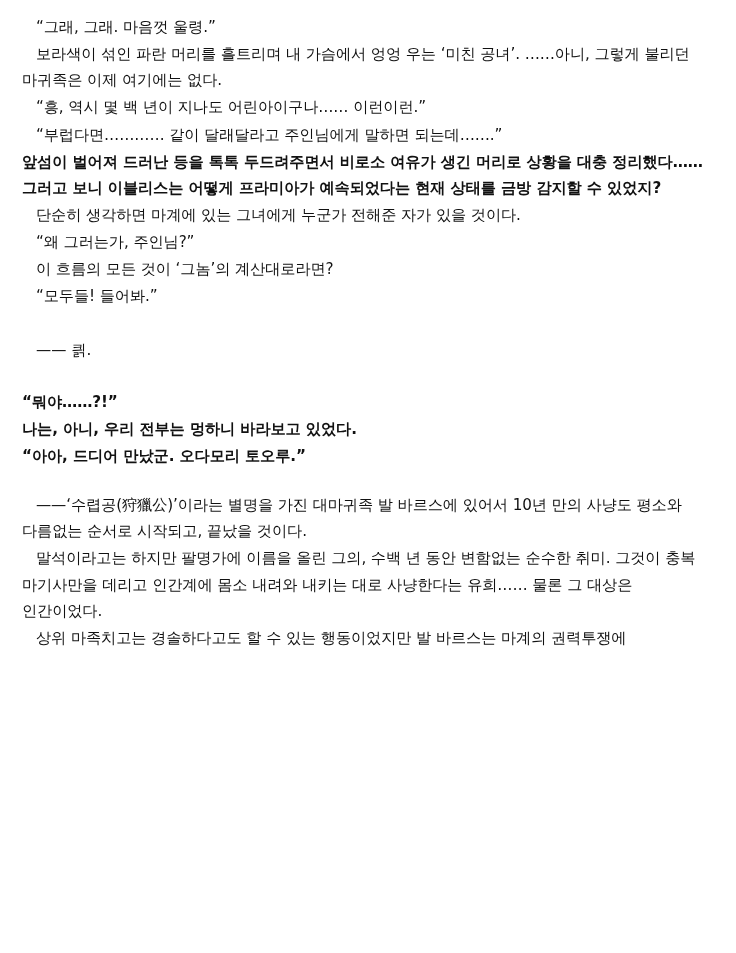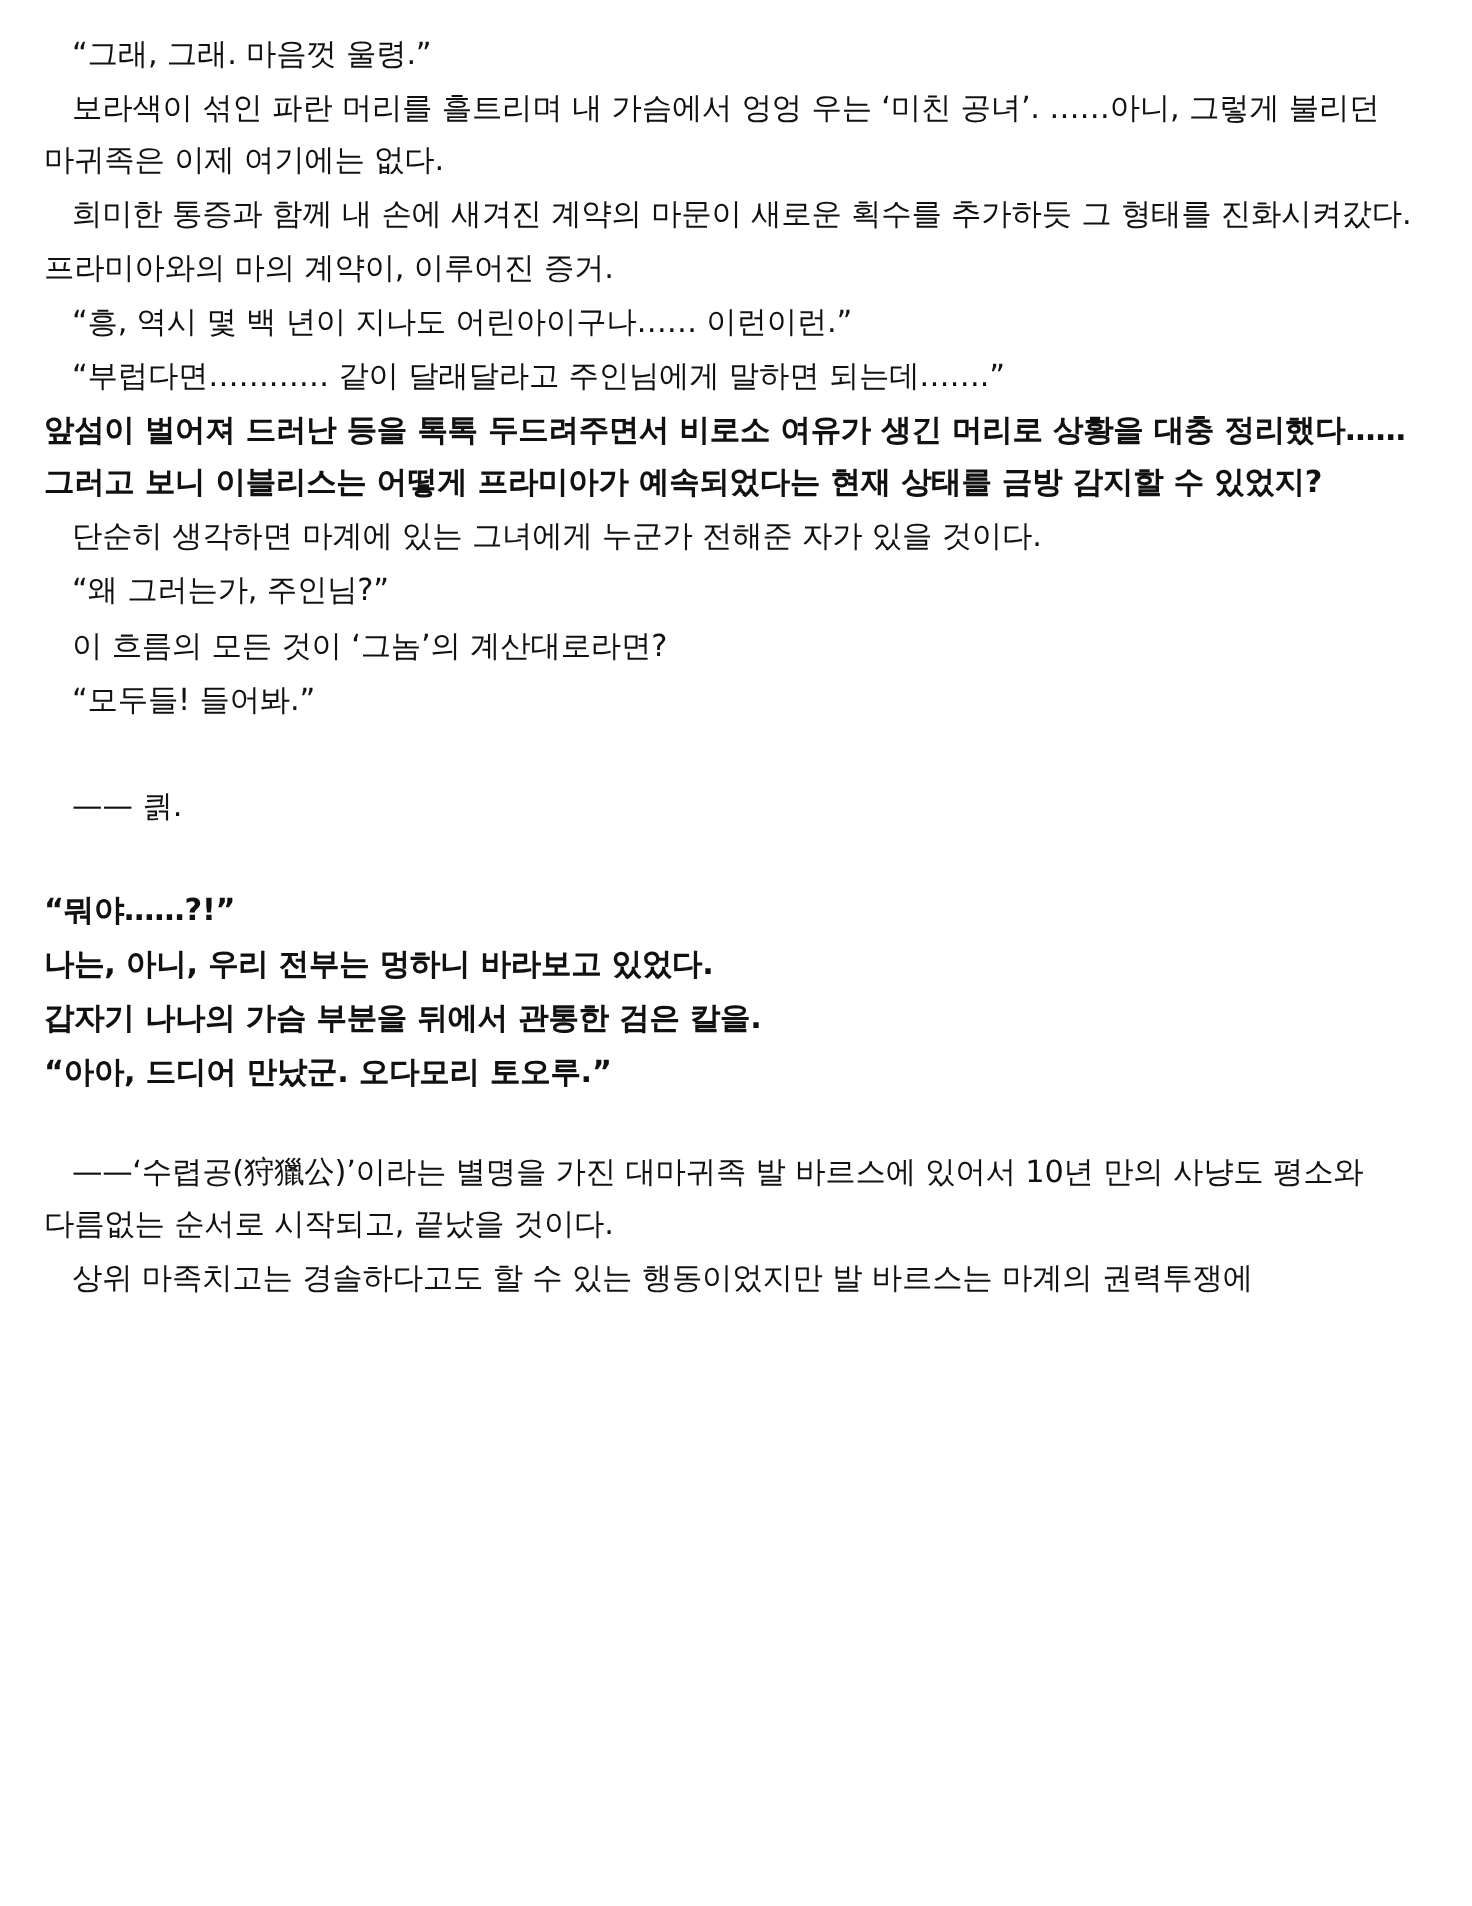--- a/index.html
+++ b/index.html
@@ -49,32 +49,31 @@
     text-indent: 14px;
   }
 </style>
 </head>
 <body>
 
 <div id="page">
   <div id="content">
       <p class="para indent">“그래, 그래. 마음껏 울령.”</p>
       <p class="para indent">보라색이 섞인 파란 머리를 흘트리며 내 가슴에서 엉엉 우는 ‘미친 공녀’. ……아니, 그렇게 불리던 마귀족은 이제 여기에는 없다.</p>
-      <p class="para indent">희미한 통증과 함께 내 손에 새겨진 계약의 마문이 새로운 획수를 추가하듯 그 형태를 진화시켜갔다. 프라미아와의 마의 계약이, 이루어진 증거.</p>
       <p class="para indent">“흥, 역시 몇 백 년이 지나도 어린아이구나…… 이런이런.”</p>
       <p class="para indent">“부럽다면………… 같이 달래달라고 주인님에게 말하면 되는데…….”</p>
       <p class="para noindent">앞섬이 벌어져 드러난 등을 톡톡 두드려주면서 비로소 여유가 생긴 머리로 상황을 대충 정리했다…… 그러고 보니 이블리스는 어떻게 프라미아가 예속되었다는 현재 상태를 금방 감지할 수 있었지?</p>
       <p class="para indent">단순히 생각하면 마계에 있는 그녀에게 누군가 전해준 자가 있을 것이다.</p>
       <p class="para indent">“왜 그러는가, 주인님?”</p>
       <p class="para indent">이 흐름의 모든 것이 ‘그놈’의 계산대로라면?</p>
       <p class="para indent">“모두들! 들어봐.”</p>
       <div class="spacer-lg"></div>
       <p class="dash-line">—— 킑.</p>
       <div class="spacer-lg"></div>
       <p class="para noindent">“뭐야……?!”</p>
       <p class="para noindent">나는, 아니, 우리 전부는 멍하니 바라보고 있었다.</p>
-      <p class="para noindent">갑자기 나나의 가슴 부분을 뒤에서 관통한 검은 칼을.</p>
       <p class="para noindent">“아아, 드디어 만났군. 오다모리 토오루.”</p>
       <div class="spacer-md"></div>
       <p class="para indent">——‘수렵공(狩獵公)’이라는 별명을 가진 대마귀족 발 바르스에 있어서 10년 만의 사냥도 평소와 다름없는 순서로 시작되고, 끝났을 것이다.</p>
+      <p class="para indent">말석이라고는 하지만 팔명가에 이름을 올린 그의, 수백 년 동안 변함없는 순수한 취미. 그것이 충복 마기사만을 데리고 인간계에 몸소 내려와 내키는 대로 사냥한다는 유희…… 물론 그 대상은 인간이었다.</p>
       <p class="para indent">상위 마족치고는 경솔하다고도 할 수 있는 행동이었지만 발 바르스는 마계의 권력투쟁에</p>
     </div>
 </div>
 
 </body></html>

